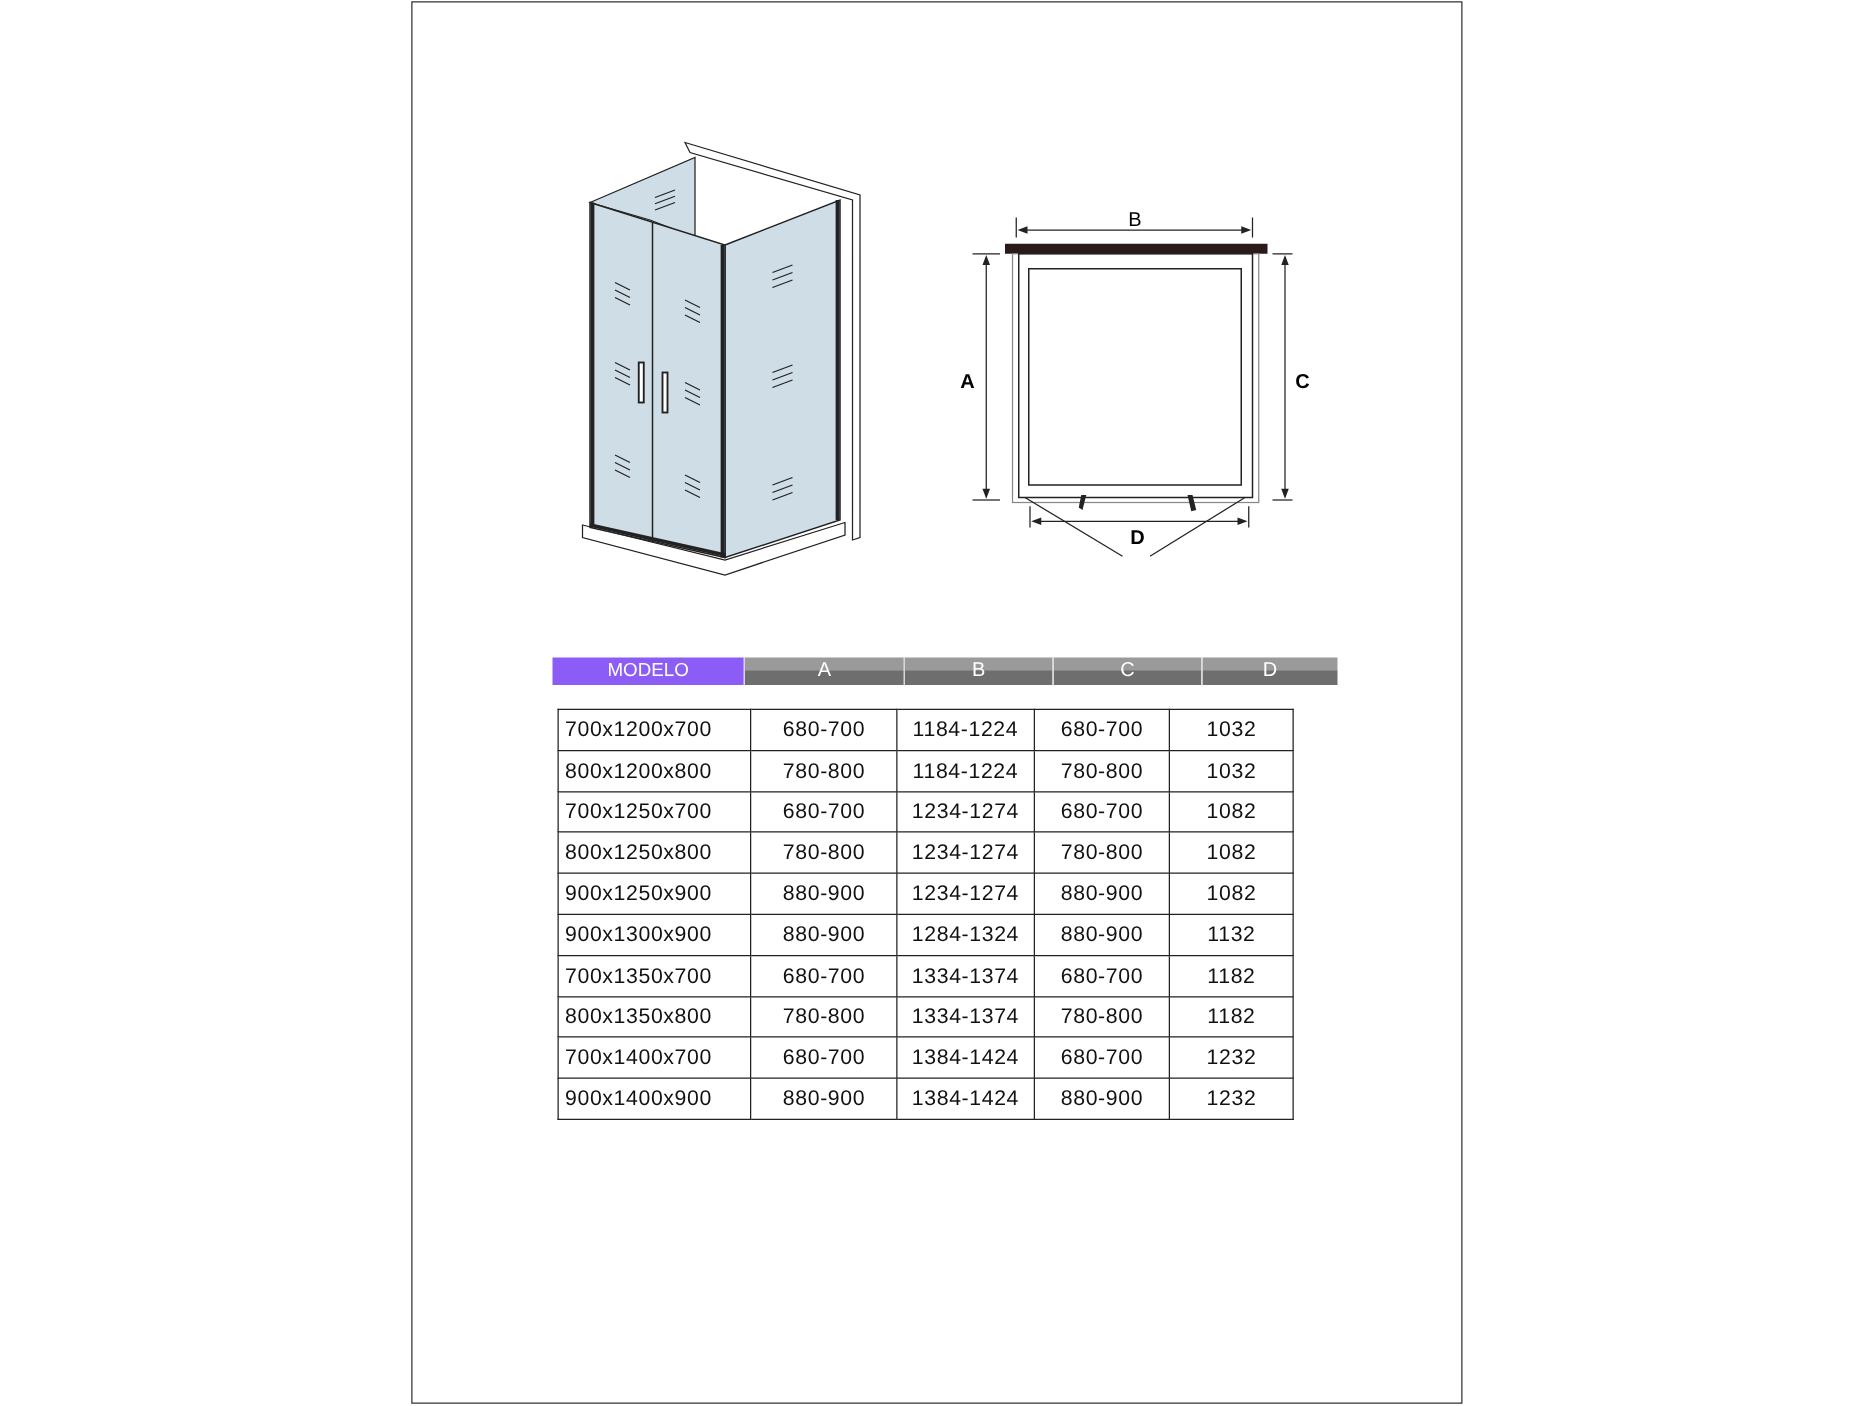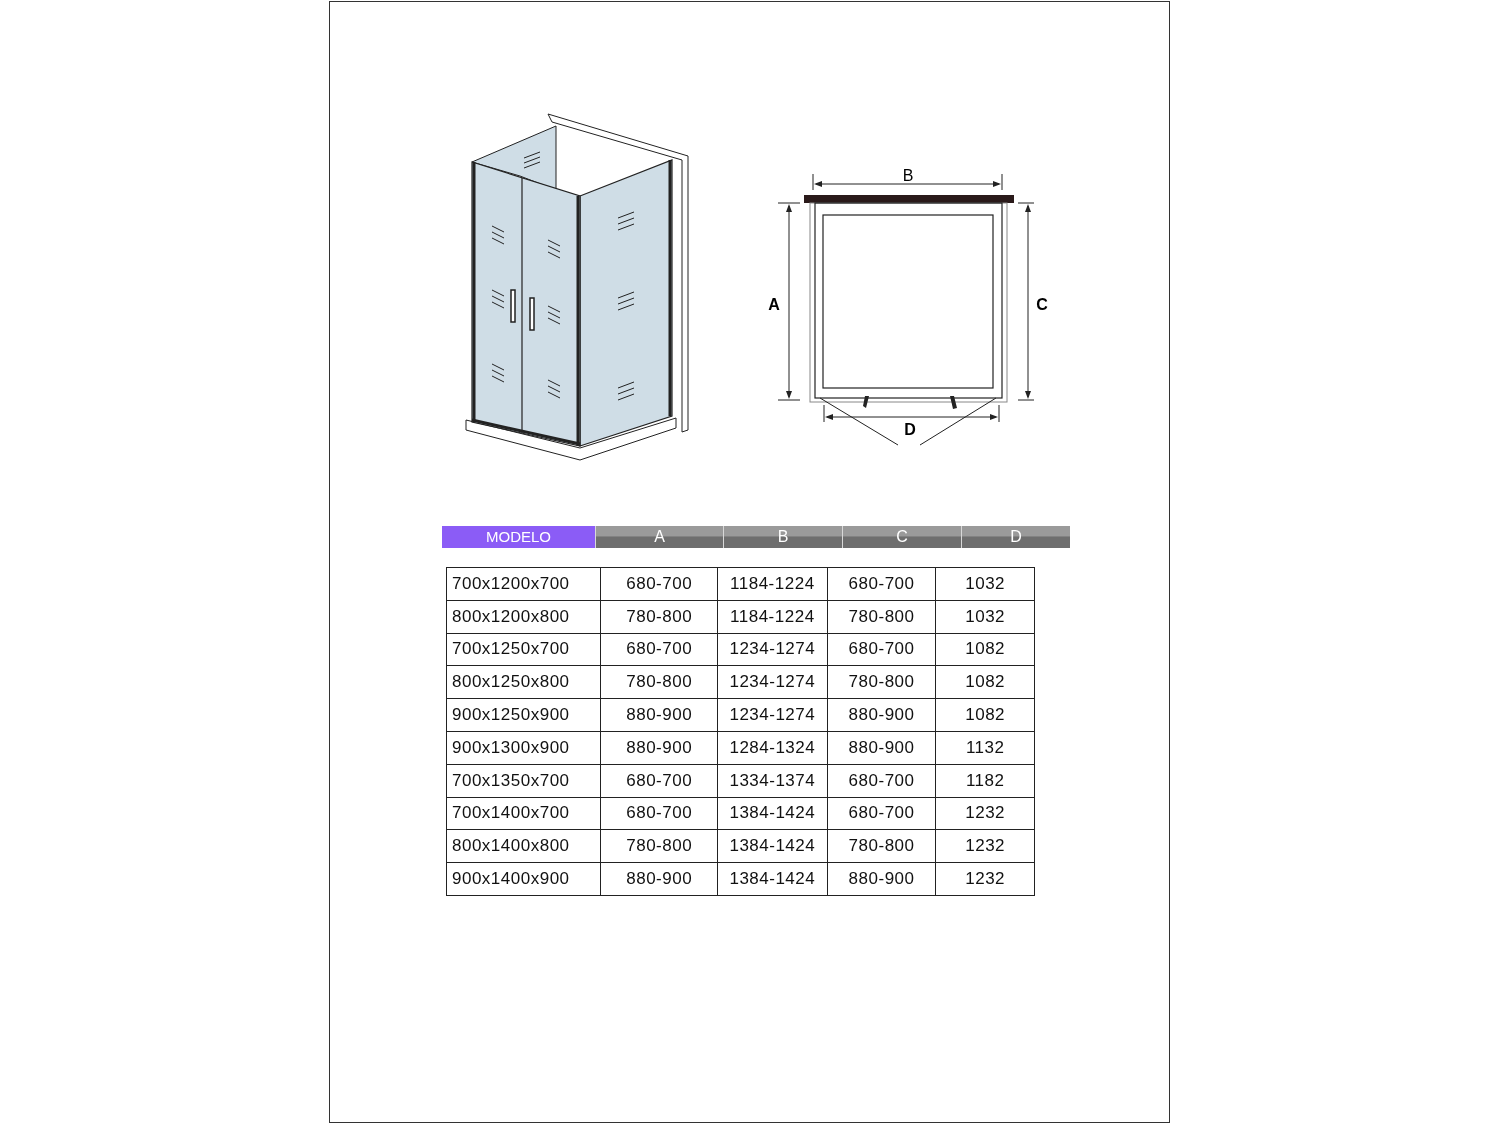--- a/index.html
+++ b/index.html
@@ -174,31 +174,31 @@
         <td class="c4">1132</td>
       </tr>
       <tr>
         <td class="c0">700x1350x700</td>
         <td class="c1">680-700</td>
         <td class="c2">1334-1374</td>
         <td class="c3">680-700</td>
         <td class="c4">1182</td>
       </tr>
       <tr>
+        <td class="c0">800x1350x800</td>
+        <td class="c1">780-800</td>
+        <td class="c2">1334-1374</td>
+        <td class="c3">780-800</td>
+        <td class="c4">1182</td>
+      </tr>
+      <tr>
         <td class="c0">700x1400x700</td>
         <td class="c1">680-700</td>
         <td class="c2">1384-1424</td>
         <td class="c3">680-700</td>
-        <td class="c4">1232</td>
-      </tr>
-      <tr>
-        <td class="c0">800x1400x800</td>
-        <td class="c1">780-800</td>
-        <td class="c2">1384-1424</td>
-        <td class="c3">780-800</td>
         <td class="c4">1232</td>
       </tr>
       <tr>
         <td class="c0">900x1400x900</td>
         <td class="c1">880-900</td>
         <td class="c2">1384-1424</td>
         <td class="c3">880-900</td>
         <td class="c4">1232</td>
       </tr>
     </tbody>

